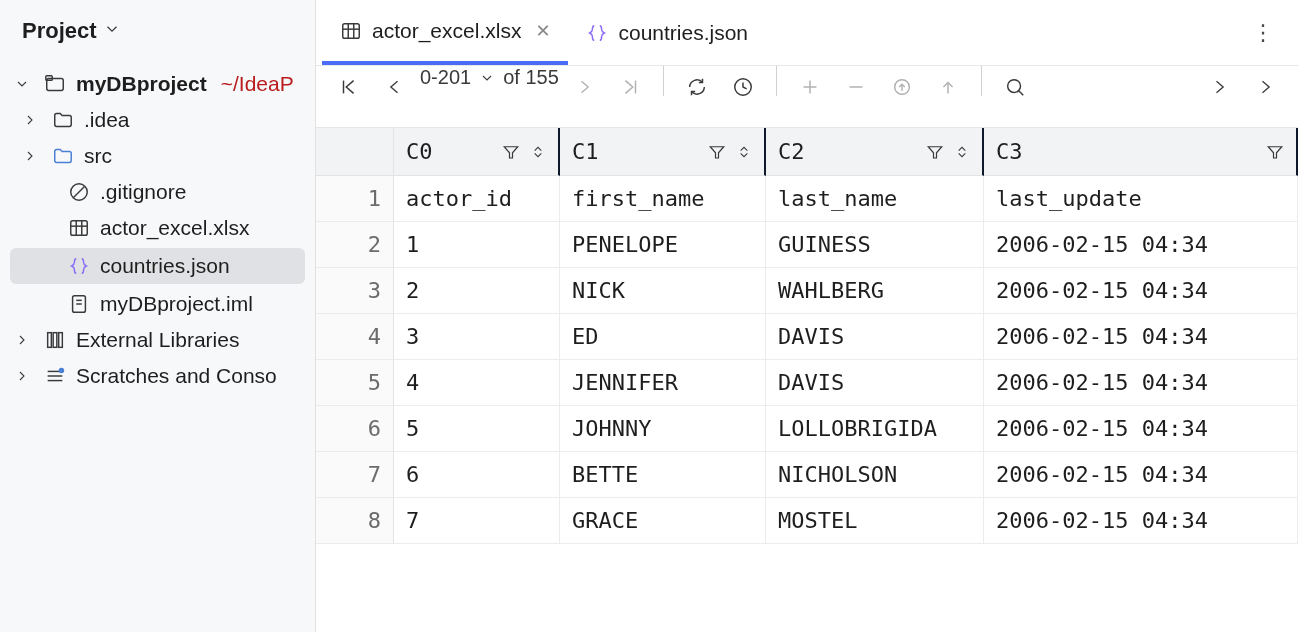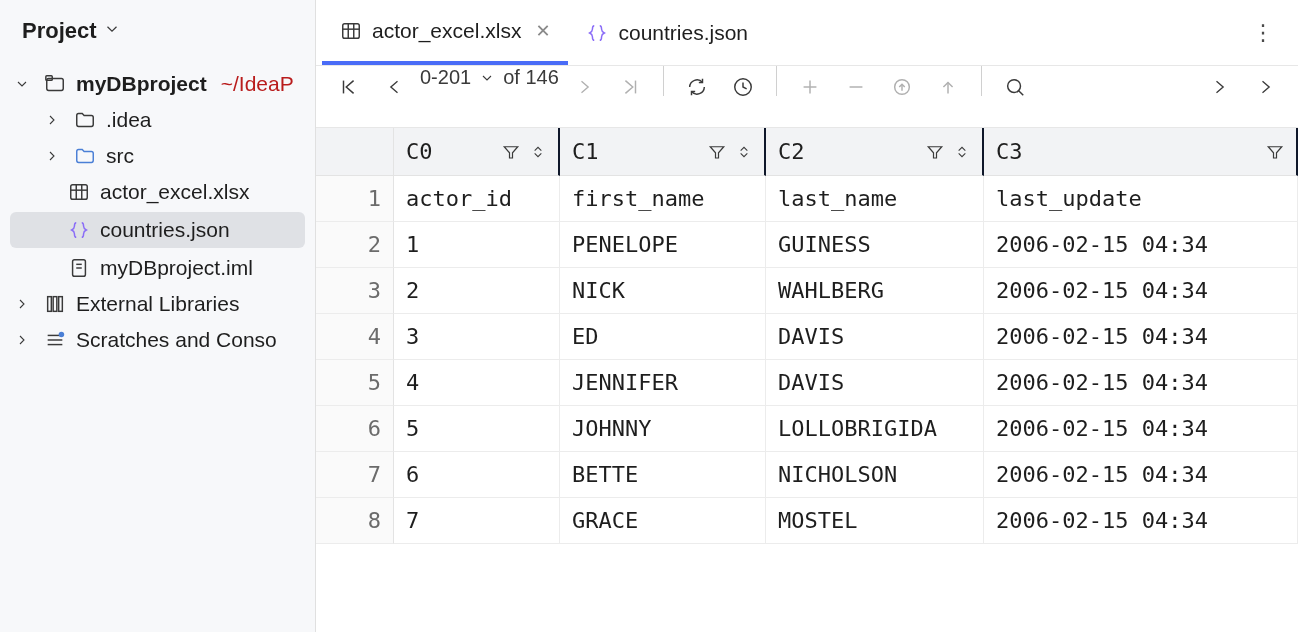--- a/index.html
+++ b/index.html
@@ -58,21 +58,21 @@
   display: inline-flex;
   width: 26px;
   justify-content: center;
 }
 .tree-item .label {
   font-size: 21px;
 }
 .tree-item .label.bold { font-weight: 700; }
 .tree-item .path { color: #b91c1c; margin-left: 6px; font-size: 21px; }
 .ind-0 { }
-.ind-1 { padding-left: 40px; }
+.ind-1 { padding-left: 18px; }
 .ind-2 { padding-left: 66px; }
 .tree-item.selected.ind-2 { padding-left: 56px; }
 
 .main {
   flex: 1;
   display: flex;
   flex-direction: column;
   overflow: hidden;
 }
 .tabs {
@@ -224,20 +224,29 @@
           </svg>
       </span>
       <span class="icon">
         <svg width="22" height="22" viewBox="0 0 24 24">
             <path d="M3 7a2 2 0 0 1 2-2h4l2 2h8a2 2 0 0 1 2 2v8a2 2 0 0 1-2 2H5a2 2 0 0 1-2-2z" stroke="#4a7fd6"></path>
           </svg>
       </span>
       <span class="label">src</span>
     </div>
 
+    <div class="tree-item ind-2">
+      <span class="icon">
+        <svg width="22" height="22" viewBox="0 0 24 24">
+            <circle cx="12" cy="12" r="9"></circle>
+            <line x1="6" y1="18" x2="18" y2="6"></line>
+          </svg>
+      </span>
+      <span class="label">.gitignore</span>
+    </div>
 
     <div class="tree-item ind-2">
       <span class="icon">
         <svg width="22" height="22" viewBox="0 0 24 24">
             <rect x="3" y="4" width="18" height="16" rx="2"></rect>
             <line x1="3" y1="10" x2="21" y2="10"></line>
             <line x1="9" y1="4" x2="9" y2="20"></line>
             <line x1="15" y1="4" x2="15" y2="20"></line>
           </svg>
       </span>
@@ -338,21 +347,21 @@
     <div class="btn">
       <svg width="20" height="20" viewBox="0 0 24 24">
           <polyline points="15 5 7 12 15 19"></polyline>
         </svg>
     </div>
     <div class="range">
       <span>0-201</span>
       <svg width="16" height="16" viewBox="0 0 24 24">
           <polyline points="6 9 12 15 18 9"></polyline>
         </svg>
-      <span>of 146</span>
+      <span>of 155</span>
     </div>
     <div class="btn disabled">
       <svg width="20" height="20" viewBox="0 0 24 24">
           <polyline points="9 5 17 12 9 19"></polyline>
         </svg>
     </div>
     <div class="btn disabled">
       <svg width="22" height="22" viewBox="0 0 24 24">
           <polyline points="7 5 15 12 7 19"></polyline>
           <line x1="18" y1="5" x2="18" y2="19"></line>

